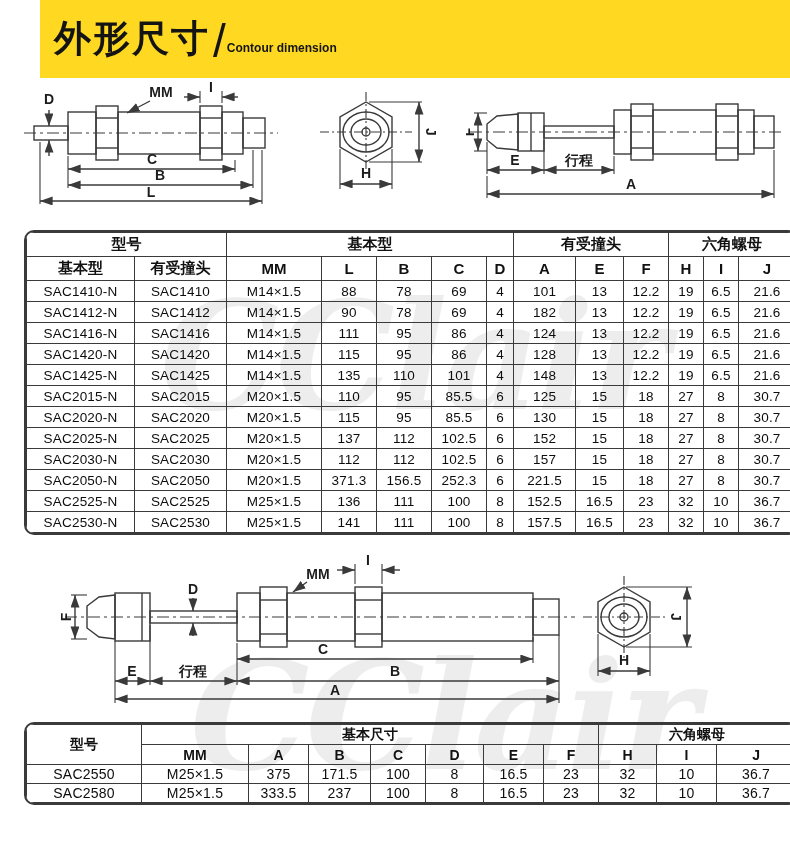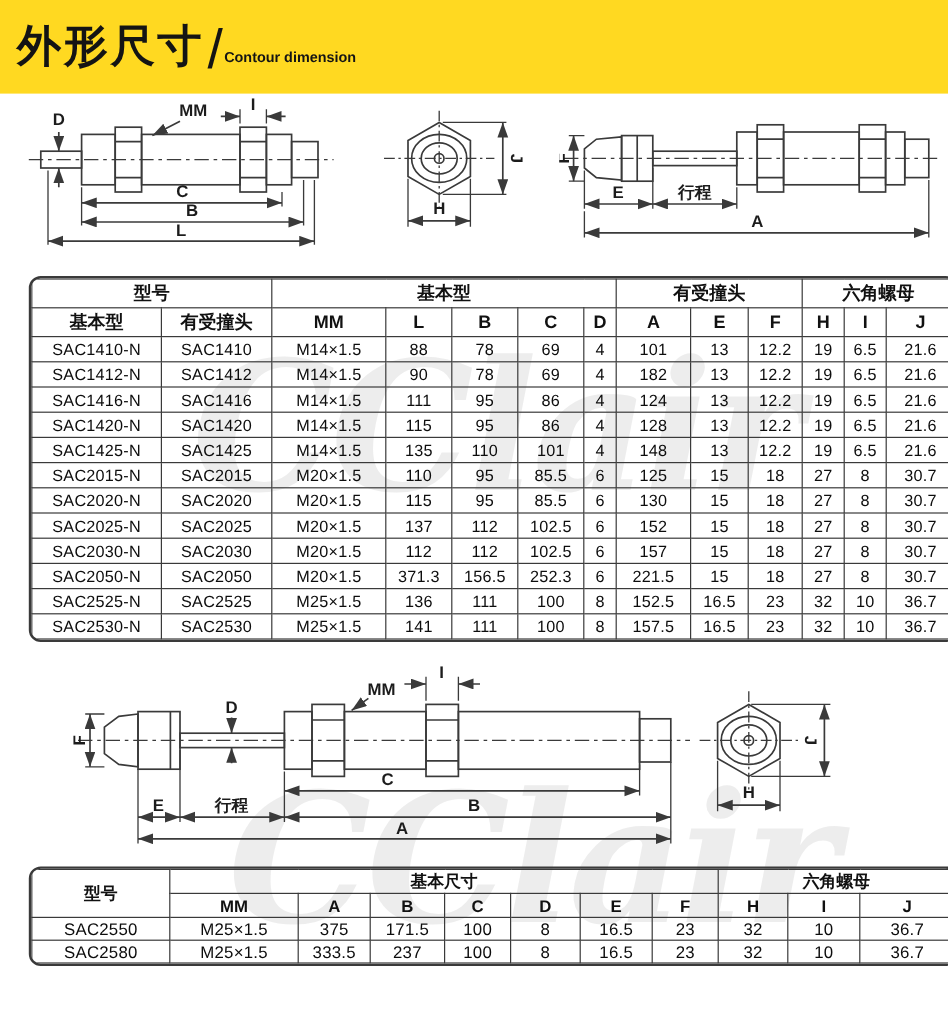--- a/index.html
+++ b/index.html
@@ -4,21 +4,21 @@
 <style>
   * { margin:0; padding:0; box-sizing:border-box; }
   html,body { width:790px; height:860px; }
   body {
     font-family:"Liberation Sans", sans-serif;
     background:#ffffff;
     position:relative;
     overflow:hidden;
     color:#111;
   }
-  .page { position:relative; width:790px; height:708px; background:#fff; }
+  .page { position:relative; width:790px; height:708px; background:#fff;padding-left:40px; }
 
   
   .hdr {
     height:78px; background:#ffd921;
     display:flex; align-items:center; padding-left:14px;
   }
   .title-zh { font-size:37px; font-weight:bold; letter-spacing:2px; color:#141414; }
   .slash { font-size:46px; font-weight:400; margin:0 1px 0 3px; transform:translateY(2px); color:#141414;}
   .title-en { font-size:12px; font-weight:bold; transform:translateY(9px); color:#141414;}
 

